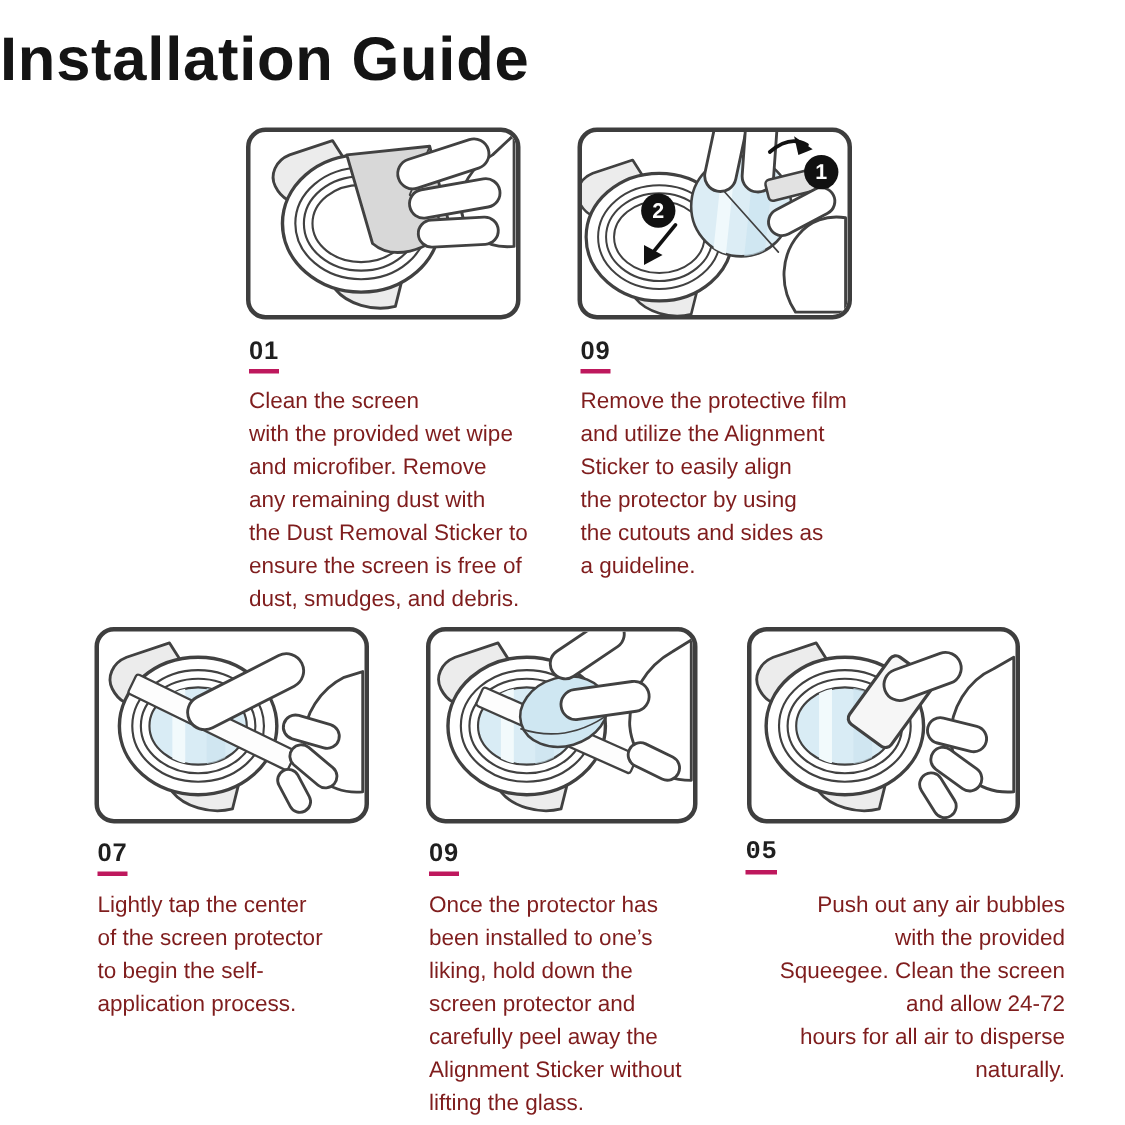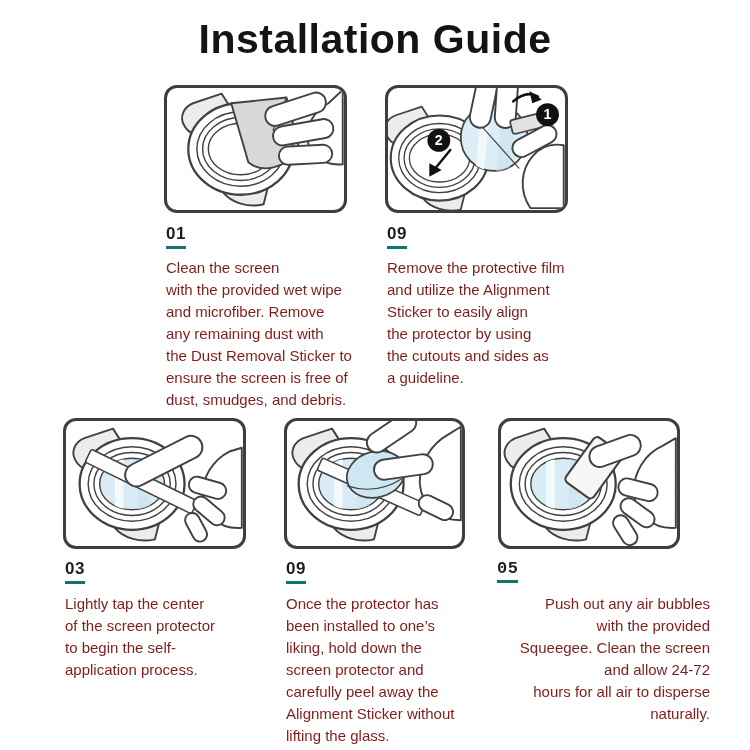--- a/index.html
+++ b/index.html
@@ -2,33 +2,33 @@
 <html><head>
 <meta charset="utf-8">
 <style>
   html,body{margin:0;padding:0;background:#ffffff;}
   .canvas{
     position:relative;width:750px;height:750px;background:#ffffff;
     font-family:"Liberation Sans",sans-serif;color:#2c2c2c;overflow:hidden;
   }
   .title{
     position:absolute;left:0;right:0;top:16px;margin:0;
-    text-align:center;font-size:41px;font-weight:700;color:#141414;
+    font-size:41px;font-weight:700;color:#141414;
     letter-spacing:0.5px;
   }
   .panel{
     position:absolute;box-sizing:border-box;background:#ffffff;
     border:3px solid #3e3e3e;border-radius:13px;overflow:hidden;
   }
   .panel svg{width:100%;height:100%;display:block;}
   .num{
     position:absolute;font-size:17px;font-weight:700;color:#1f1f1f;
     letter-spacing:0.5px;
   }
-  .num span{display:inline-block;padding-bottom:2px;border-bottom:3px solid #0f766e;}
+  .num span{display:inline-block;padding-bottom:2px;border-bottom:3px solid #be185d;}
   .desc{
     position:absolute;margin:0;width:207px;
     font-size:15px;line-height:22px;color:#7f1d1d;white-space:pre-line;
   }
   
   .s1 .panel{left:164px;top:85px;width:183px;height:128px;}
   .s1 .num{left:166px;top:224px;}
   .s1 .desc{left:166px;top:257px;}
   
   .s2 .panel{left:385px;top:85px;width:183px;height:128px;}
@@ -174,21 +174,21 @@
           <g>
             <path d="M183,28 L183,112 C158,114 144,98 142,78 C141,58 154,40 170,32 Z" fill="#ffffff"></path>
             <rect x="62" y="50" width="88" height="24" rx="12" fill="#ffffff" transform="rotate(-27 62 62)"></rect>
             <rect x="128" y="56" width="40" height="17" rx="8.5" fill="#ffffff" transform="rotate(16 128 64)"></rect>
             <rect x="134" y="74" width="38" height="16" rx="8" fill="#ffffff" transform="rotate(40 134 82)"></rect>
             <rect x="128" y="90" width="32" height="15" rx="7.5" fill="#ffffff" transform="rotate(62 128 97)"></rect>
           </g>
         </g>
       </svg>
     </div>
-    <div class="num"><span>03</span></div>
+    <div class="num"><span>07</span></div>
     <p class="desc">Lightly tap the center
 of the screen protector
 to begin the self-
 application process.</p>
   </section>
 
   <section class="s4">
     <div class="panel">
       <svg viewBox="0 0 181 131">
         <defs>

